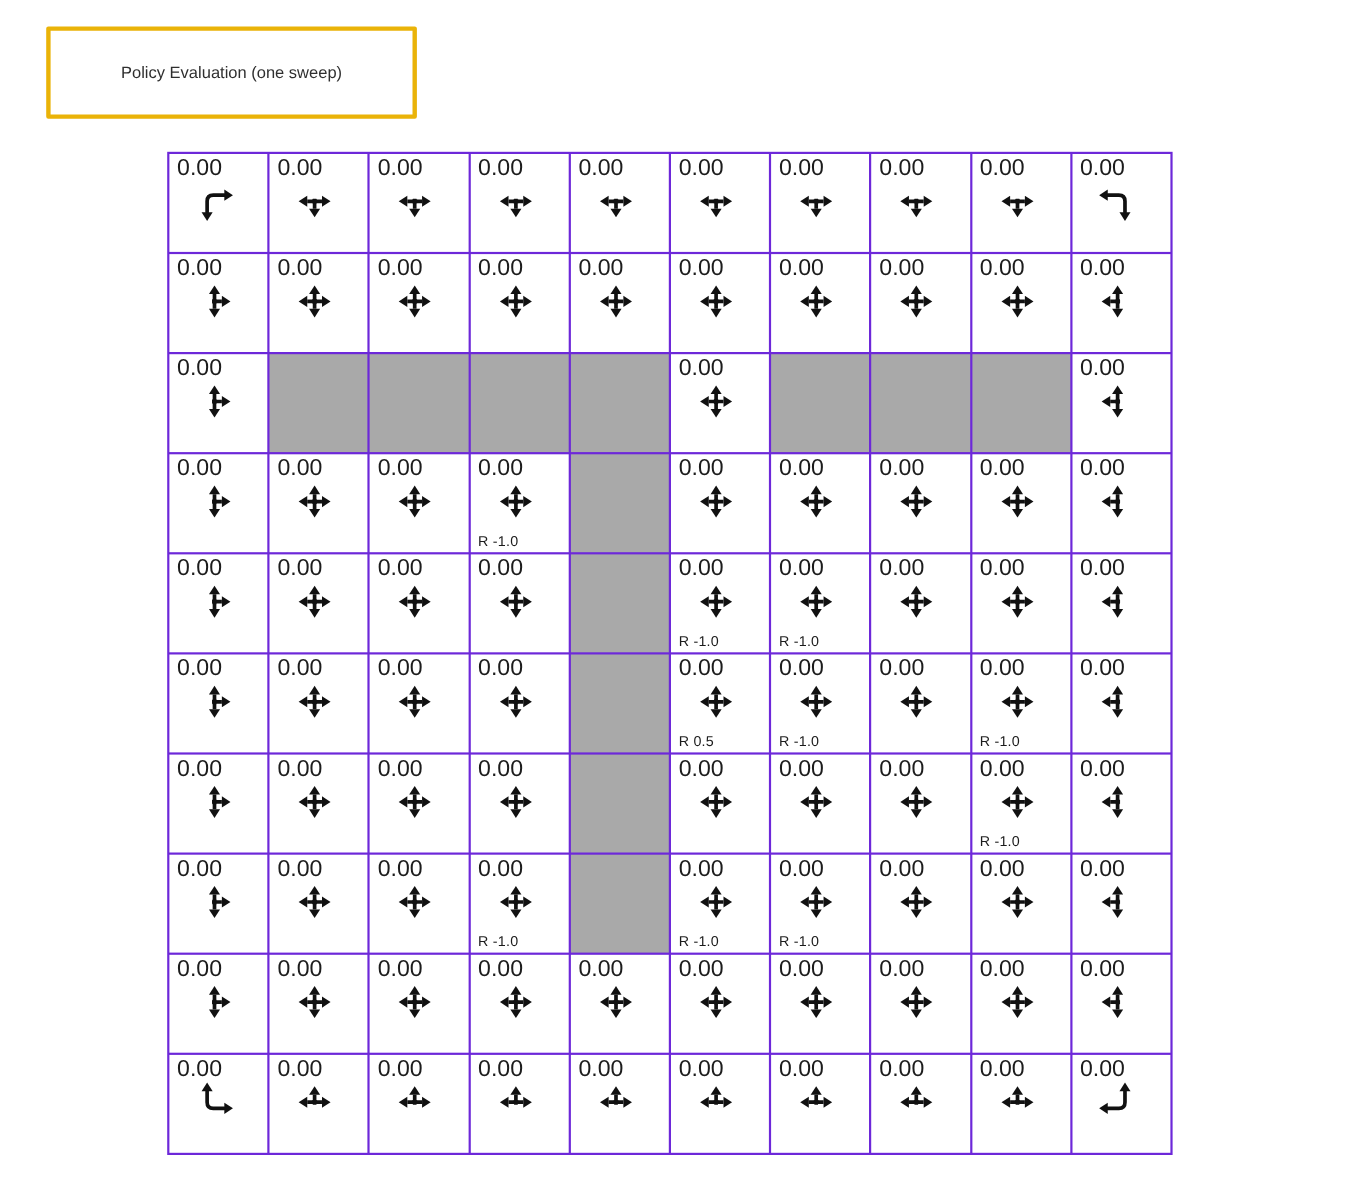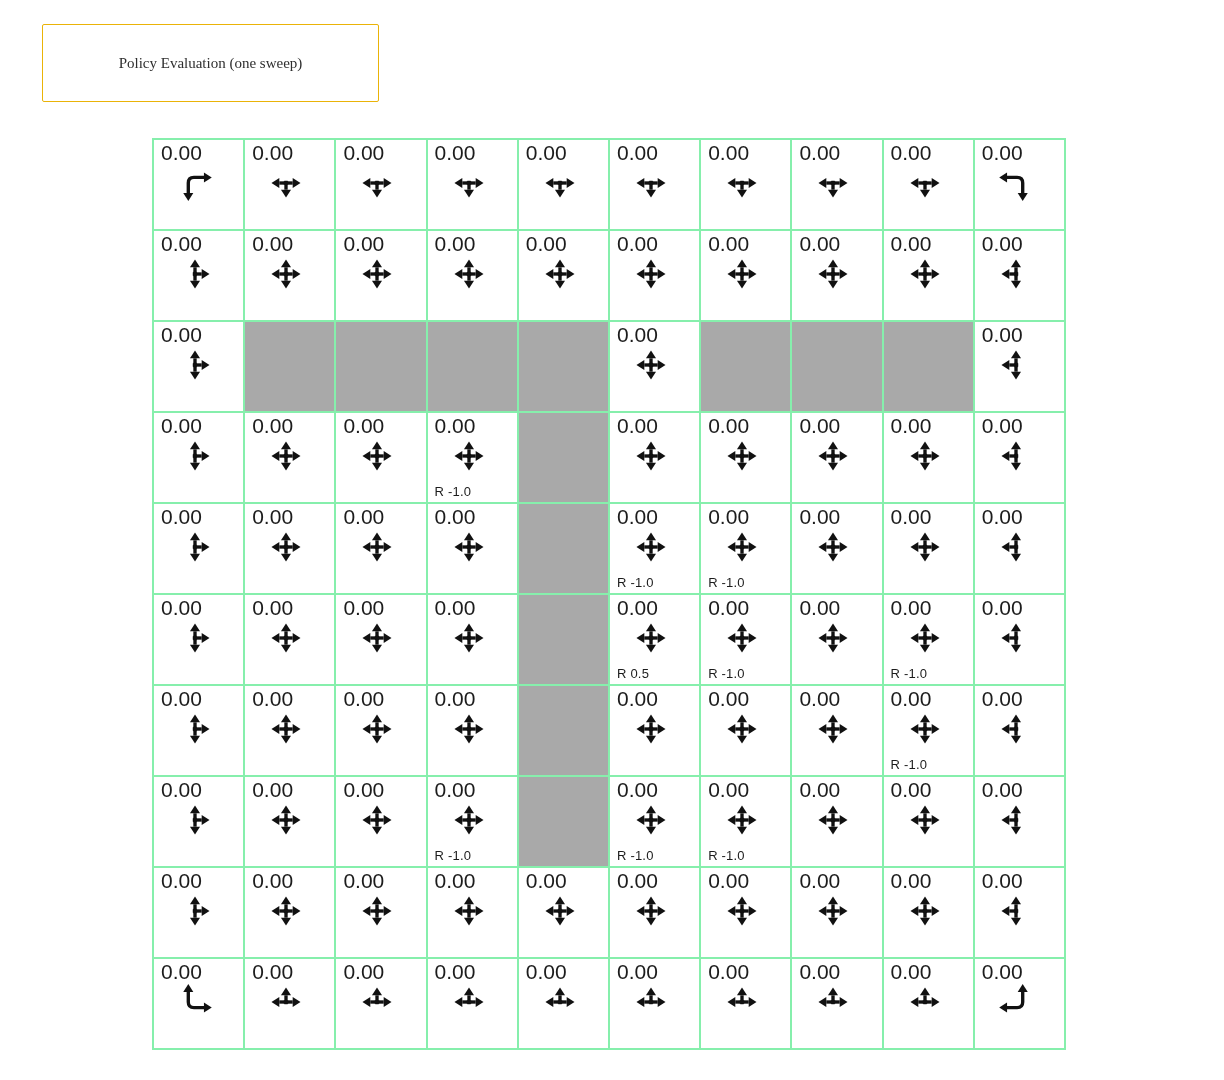--- a/index.html
+++ b/index.html
@@ -5,29 +5,28 @@
   html,body{margin:0;padding:0;background:#ffffff;}
   body{
     width:1224px;height:1080px;position:relative;
     font-family:"Liberation Sans", sans-serif;
   }
   .toolbar{
     position:absolute;left:42px;top:24px;
     display:grid;grid-template-columns:337px 258px 255px 258px;column-gap:6px;
   }
   .btn{
-    height:76px;background:#ffffff;border:1px solid #eab308;border-radius:2px;
+    height:76px;background:#ffffff;border:4px solid #eab308;border-radius:2px;
     display:flex;align-items:center;justify-content:center;
     font-size:15px;color:#2f2f2f;cursor:pointer;user-select:none;
     white-space:nowrap;
-    font-family:Liberation Serif, serif;
   }
   #grid{
     position:absolute;left:152px;top:138px;width:914px;height:912px;
-    background:#86efac;padding:2px;box-sizing:border-box;
+    background:#6d28d9;padding:2px;box-sizing:border-box;
     display:grid;grid-template-columns:repeat(10,1fr);grid-template-rows:repeat(10,1fr);
     gap:2px;
   }
   .cell{background:#ffffff;position:relative;overflow:hidden;}
   .cell.wall{background:#a9a9a9;}
   .val{
     position:absolute;left:7px;top:1px;
     font-size:21px;line-height:1.15;color:#1c1c1c;
   }
   .arrow{

